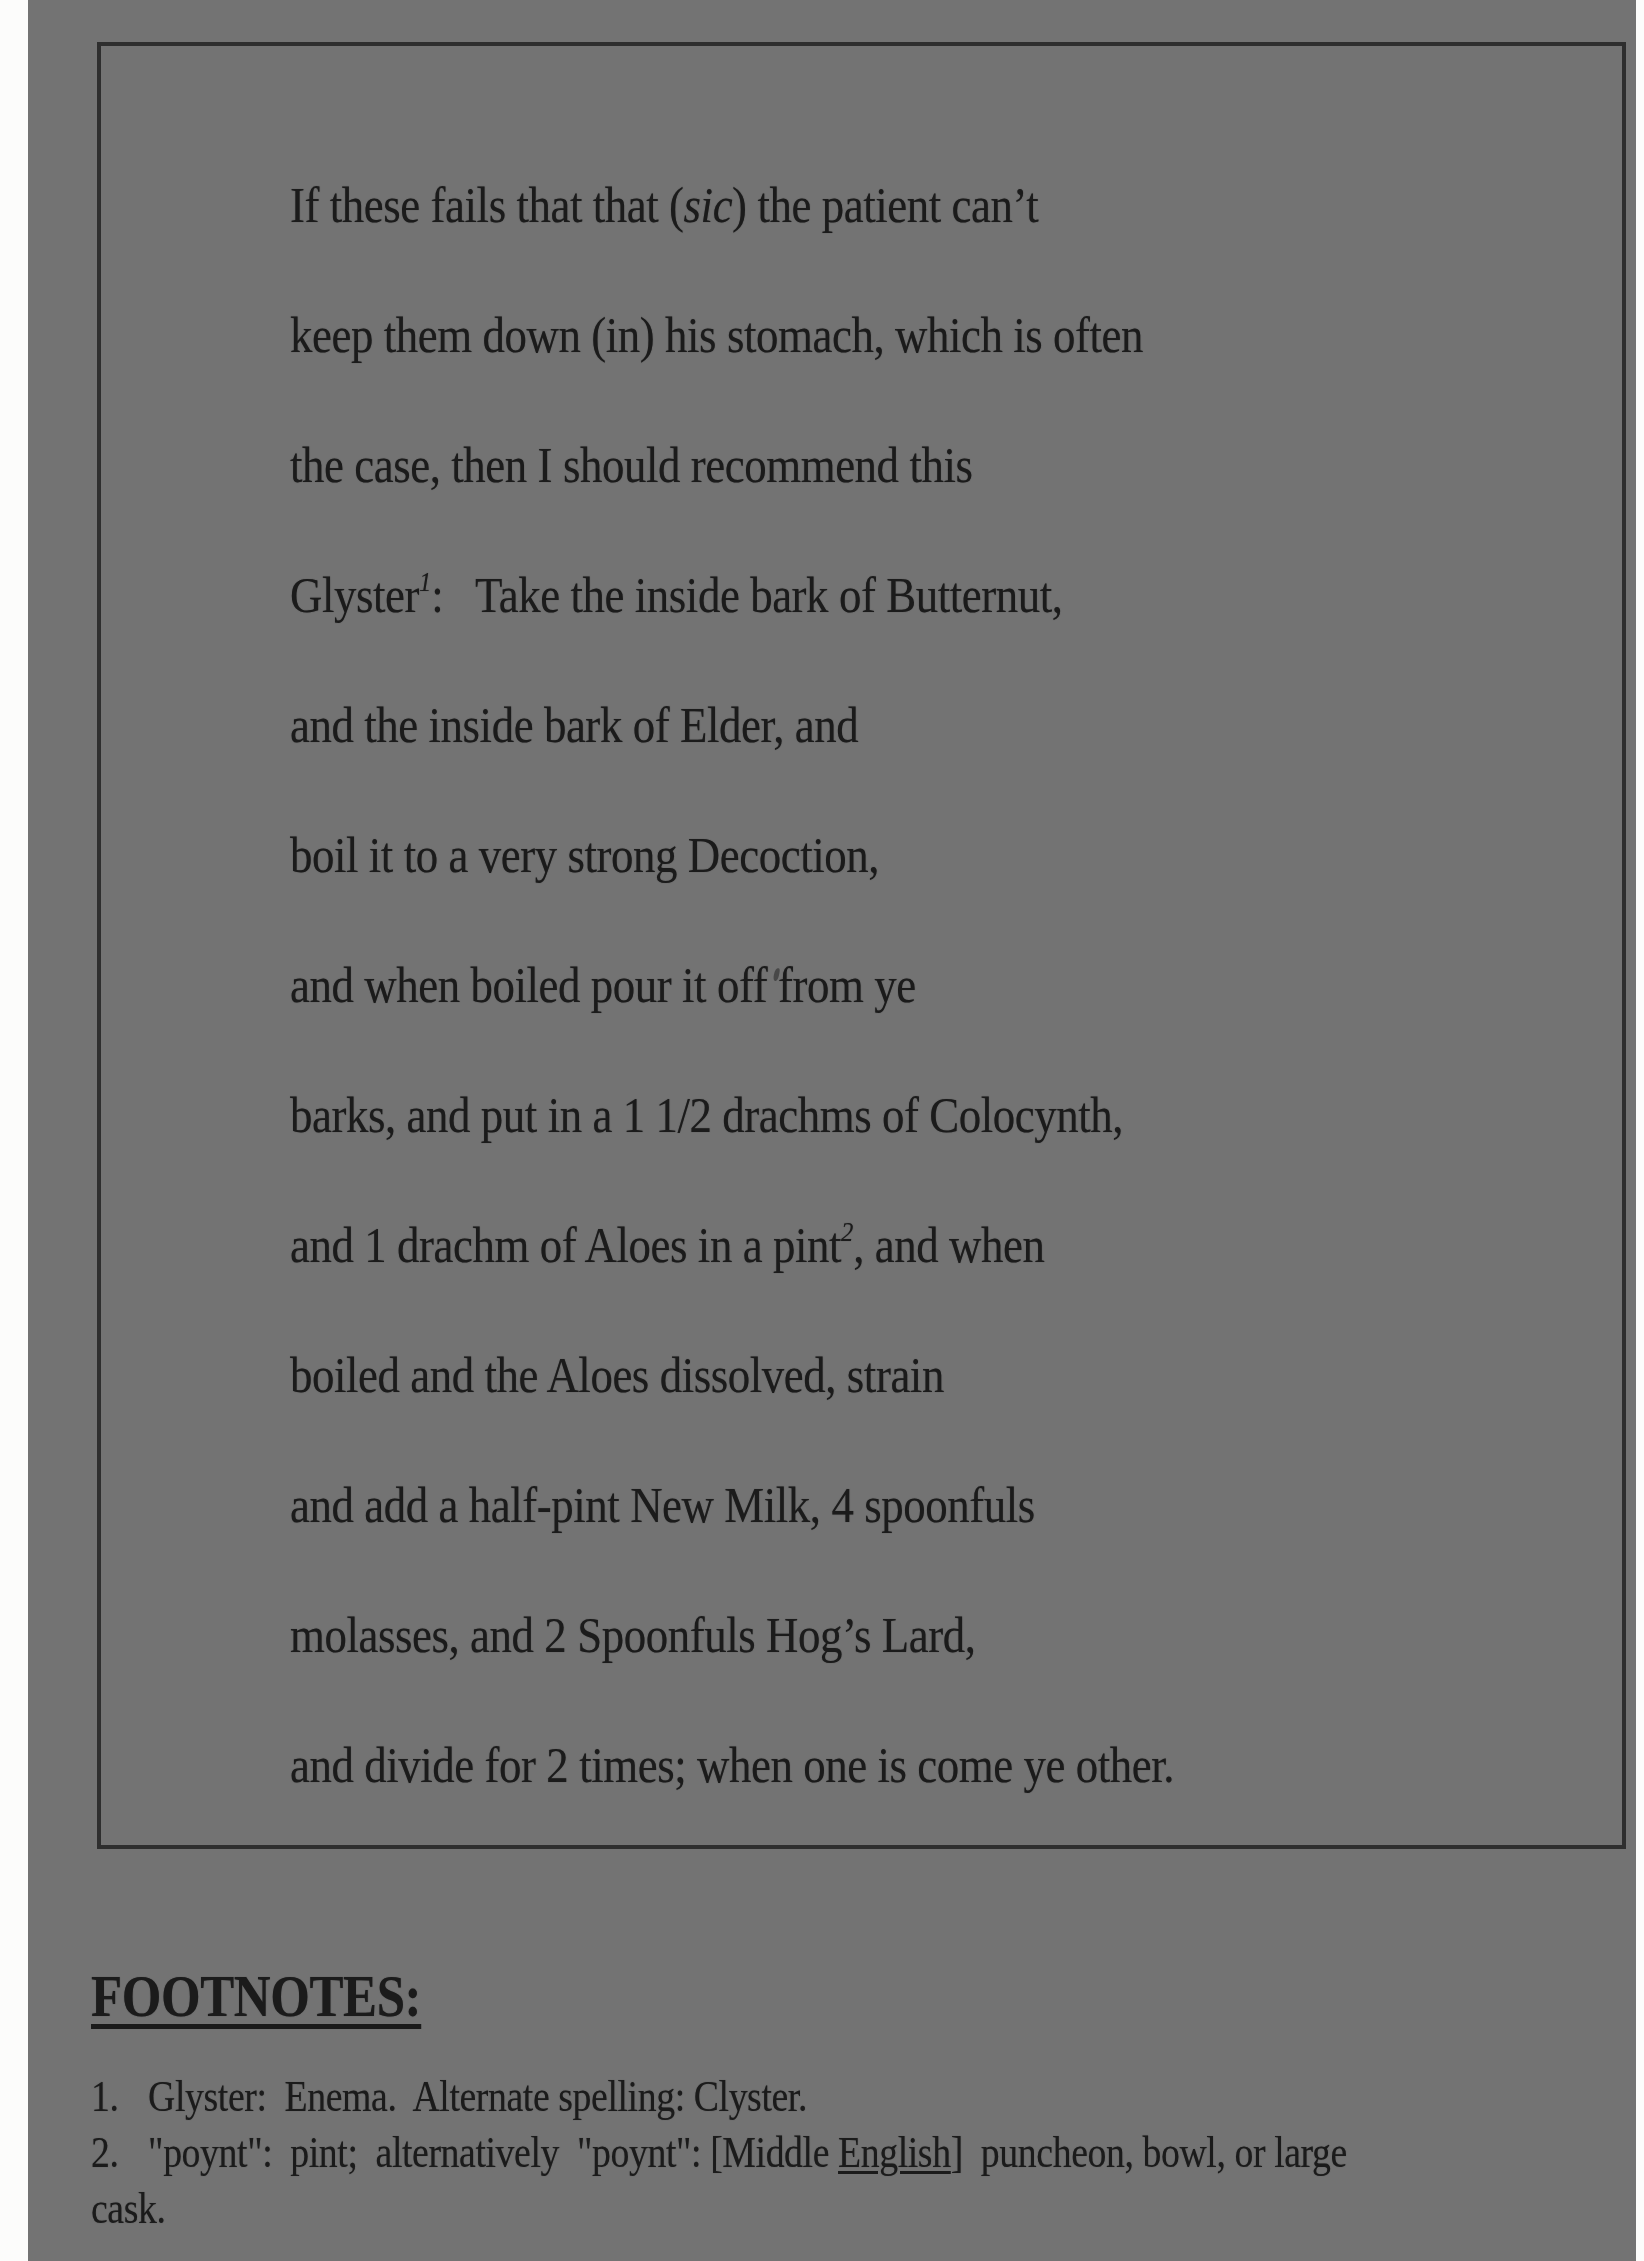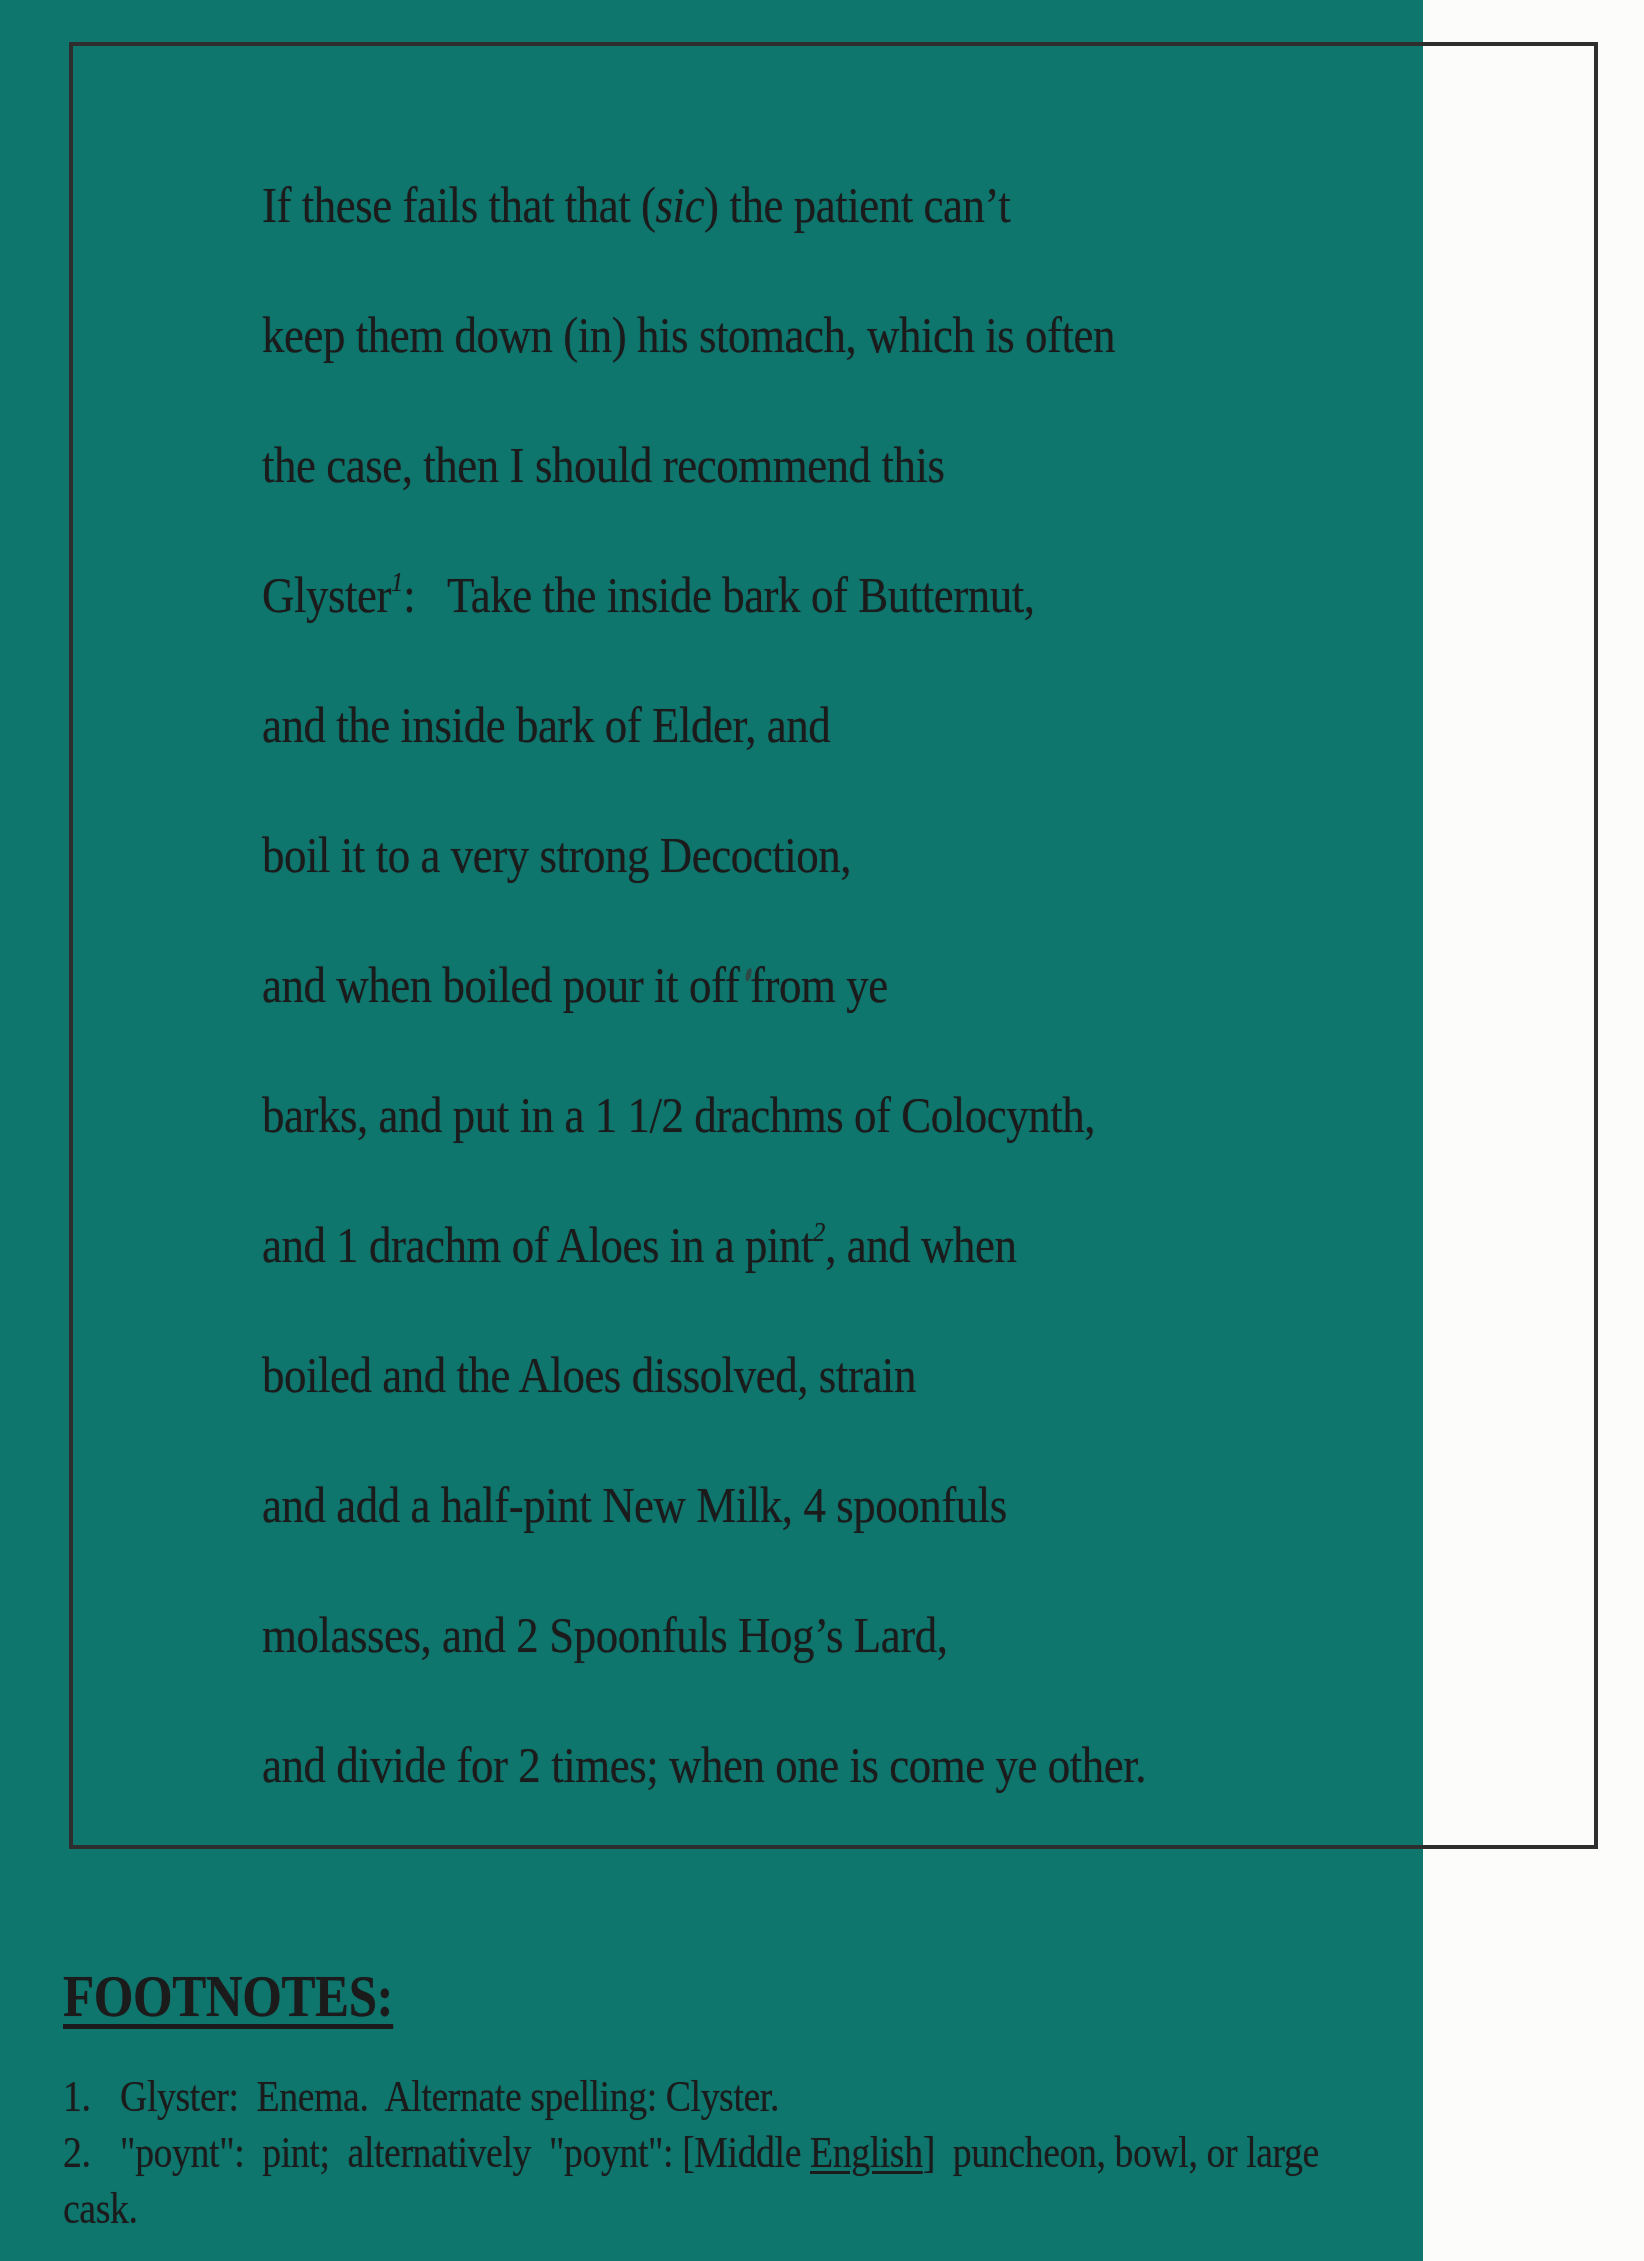--- a/index.html
+++ b/index.html
@@ -7,23 +7,24 @@
     padding: 0;
     width: 1645px;
     height: 2261px;
     background: #fcfcfb;
     font-family: "Liberation Serif", "DejaVu Serif", serif;
     color: #1b1b1b;
     overflow: hidden;
   }
   .page {
     position: relative;
-    width: 1423px;
+    width: 1608px;
     height: 2261px;
-    background: #0f766e;
+    background: #737373;
+    margin-left: 28px;
   }
   
   .frame {
     position: absolute;
     left: 69px;
     top: 42px;
     width: 1521px;
     height: 1799px;
     border: 4.1px solid #2e2e2e;
     background: transparent;

